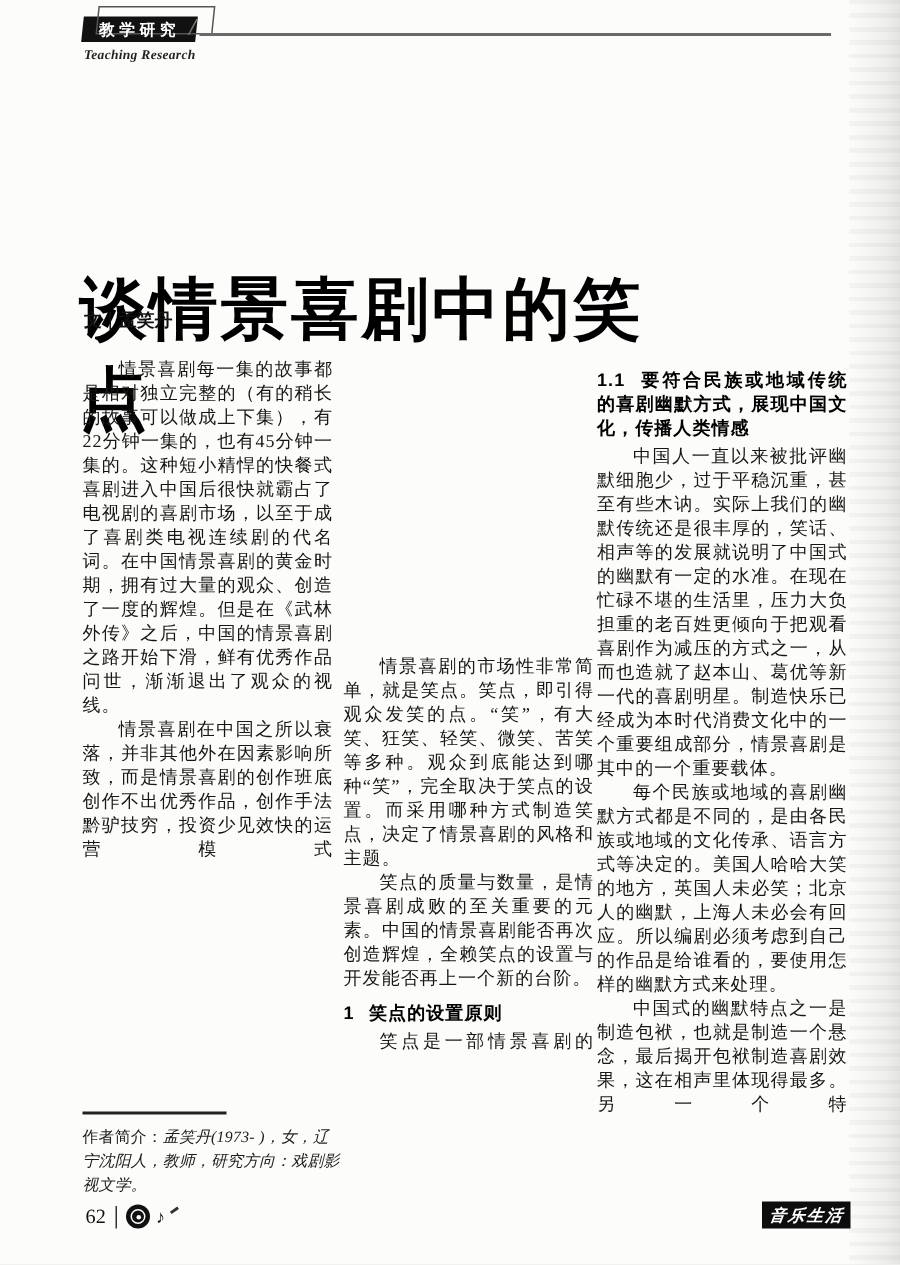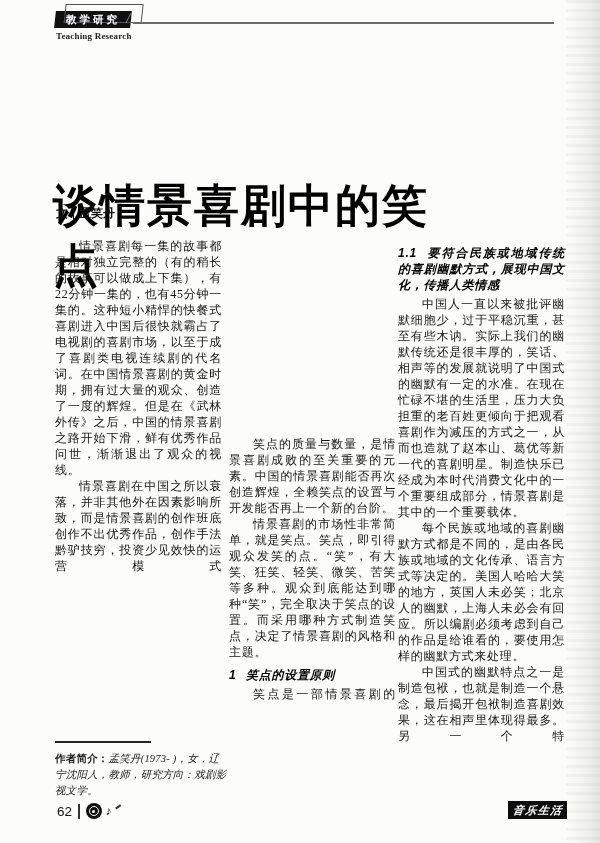--- a/index.html
+++ b/index.html
@@ -27,21 +27,21 @@
     content:"";position:absolute;left:9px;top:-7px;width:100%;height:100%;
     border:1px solid #555;background:transparent;z-index:-1;
   }
   .badge-label{
     color:#fff;font-family:"Liberation Sans","DejaVu Sans",sans-serif;
     font-size:10.5px;font-weight:bold;letter-spacing:3px;white-space:nowrap;transform:skewX(6deg);
   }
   .badge-en{
     position:absolute;left:56px;top:31px;
     font-family:"Liberation Serif","DejaVu Serif",serif;
-    font-weight:bold;font-size:9px;color:#222;letter-spacing:.2px;
+    font-style:italic;font-weight:bold;font-size:9px;color:#222;letter-spacing:.2px;
   }
   .header-rule{position:absolute;left:133px;top:22px;width:421px;height:2px;background:#6a6a6a;}
   .header-tick{position:absolute;left:128px;top:12px;width:1px;height:12px;background:#777;transform:rotate(28deg);}
   
   .title{
     position:absolute;left:53px;top:146px;width:420px;
     font-size:45px;font-weight:900;letter-spacing:2px;color:#000;
     font-family:"Liberation Serif","DejaVu Serif",serif;
   }
   .byline{
@@ -59,32 +59,32 @@
   .col-1{left:55px;height:500px;}
   .col-2{left:229px;height:552px;}
   .col-2 .spacer{height:198px;}
   .col-3{left:398px;height:552px;}
   .blk{margin:0;}
   .blk.ind{text-indent:2em;}
   .blk.flush{text-align-last:justify;}
   .blk.heading{
     font-family:"Liberation Sans","DejaVu Sans",sans-serif;
     font-weight:bold;font-size:12px;line-height:16px;
-    margin-top:7px;margin-bottom:3px;color:#000;font-style:italic;
+    margin-top:7px;margin-bottom:3px;color:#000;
   }
   .blk.heading .hnum{margin-right:.8em;}
   
   .footnote{position:absolute;left:55px;top:741px;width:172px;}
   .footnote-rule{width:96px;height:1.5px;background:#222;margin-bottom:7px;}
   .footnote-text{font-size:10.5px;line-height:16px;letter-spacing:.02em;}
-  .footnote-label{font-weight:bold;font-family:"Liberation Sans","DejaVu Sans",sans-serif;font-style:normal;}
+  .footnote-label{font-weight:normal;font-family:"Liberation Sans","DejaVu Sans",sans-serif;font-style:normal;}
   .footnote-body{font-style:italic;}
   
   .folio{position:absolute;left:57px;top:803px;display:flex;align-items:center;gap:6px;}
-  .page-num{font-family:Liberation Sans, sans-serif;font-size:13.5px;color:#111;}
+  .page-num{font-family:Liberation Serif, serif;font-size:13.5px;color:#111;}
   .folio .bar{width:1.5px;height:15px;background:#333;}
   .disc{
     width:16px;height:16px;border-radius:50%;background:#111;position:relative;
   }
   .disc::before{
     content:"";position:absolute;left:3px;top:3px;width:8px;height:8px;border-radius:50%;
     border:1.5px solid #fdfdfd;
   }
   .disc::after{
     content:"";position:absolute;left:6.5px;top:6.5px;width:3px;height:3px;border-radius:50%;background:#fdfdfd;
@@ -119,22 +119,22 @@
     <span class="bar"></span>
     <span>孟笑丹</span>
   </div>
 
   <div class="col col-1">
       <div class="blk ind">情景喜剧每一集的故事都是相对独立完整的（有的稍长的故事可以做成上下集），有22分钟一集的，也有45分钟一集的。这种短小精悍的快餐式喜剧进入中国后很快就霸占了电视剧的喜剧市场，以至于成了喜剧类电视连续剧的代名词。在中国情景喜剧的黄金时期，拥有过大量的观众、创造了一度的辉煌。但是在《武林外传》之后，中国的情景喜剧之路开始下滑，鲜有优秀作品问世，渐渐退出了观众的视线。</div>
       <div class="blk ind flush">情景喜剧在中国之所以衰落，并非其他外在因素影响所致，而是情景喜剧的创作班底创作不出优秀作品，创作手法黔驴技穷，投资少见效快的运营模式</div>
     </div>
   <div class="col col-2">
       <div class="spacer"></div>
+      <div class="blk ind">情景喜剧的市场性非常简单，就是笑点。笑点，即引得观众发笑的点。“笑”，有大笑、狂笑、轻笑、微笑、苦笑等多种。观众到底能达到哪种“笑”，完全取决于笑点的设置。而采用哪种方式制造笑点，决定了情景喜剧的风格和主题。</div>
       <div class="blk ind">笑点的质量与数量，是情景喜剧成败的至关重要的元素。中国的情景喜剧能否再次创造辉煌，全赖笑点的设置与开发能否再上一个新的台阶。</div>
-      <div class="blk ind">情景喜剧的市场性非常简单，就是笑点。笑点，即引得观众发笑的点。“笑”，有大笑、狂笑、轻笑、微笑、苦笑等多种。观众到底能达到哪种“笑”，完全取决于笑点的设置。而采用哪种方式制造笑点，决定了情景喜剧的风格和主题。</div>
       <div class="blk heading"><span class="hnum">1</span><span>笑点的设置原则</span></div>
       <div class="blk ind flush">笑点是一部情景喜剧的</div>
     </div>
   <div class="col col-3">
       <div class="blk heading"><span class="hnum">1.1</span><span>要符合民族或地域传统的喜剧幽默方式，展现中国文化，传播人类情感</span></div>
       <div class="blk ind">中国人一直以来被批评幽默细胞少，过于平稳沉重，甚至有些木讷。实际上我们的幽默传统还是很丰厚的，笑话、相声等的发展就说明了中国式的幽默有一定的水准。在现在忙碌不堪的生活里，压力大负担重的老百姓更倾向于把观看喜剧作为减压的方式之一，从而也造就了赵本山、葛优等新一代的喜剧明星。制造快乐已经成为本时代消费文化中的一个重要组成部分，情景喜剧是其中的一个重要载体。</div>
       <div class="blk ind">每个民族或地域的喜剧幽默方式都是不同的，是由各民族或地域的文化传承、语言方式等决定的。美国人哈哈大笑的地方，英国人未必笑；北京人的幽默，上海人未必会有回应。所以编剧必须考虑到自己的作品是给谁看的，要使用怎样的幽默方式来处理。</div>
       <div class="blk ind flush">中国式的幽默特点之一是制造包袱，也就是制造一个悬念，最后揭开包袱制造喜剧效果，这在相声里体现得最多。另一个特</div>
     </div>
 

